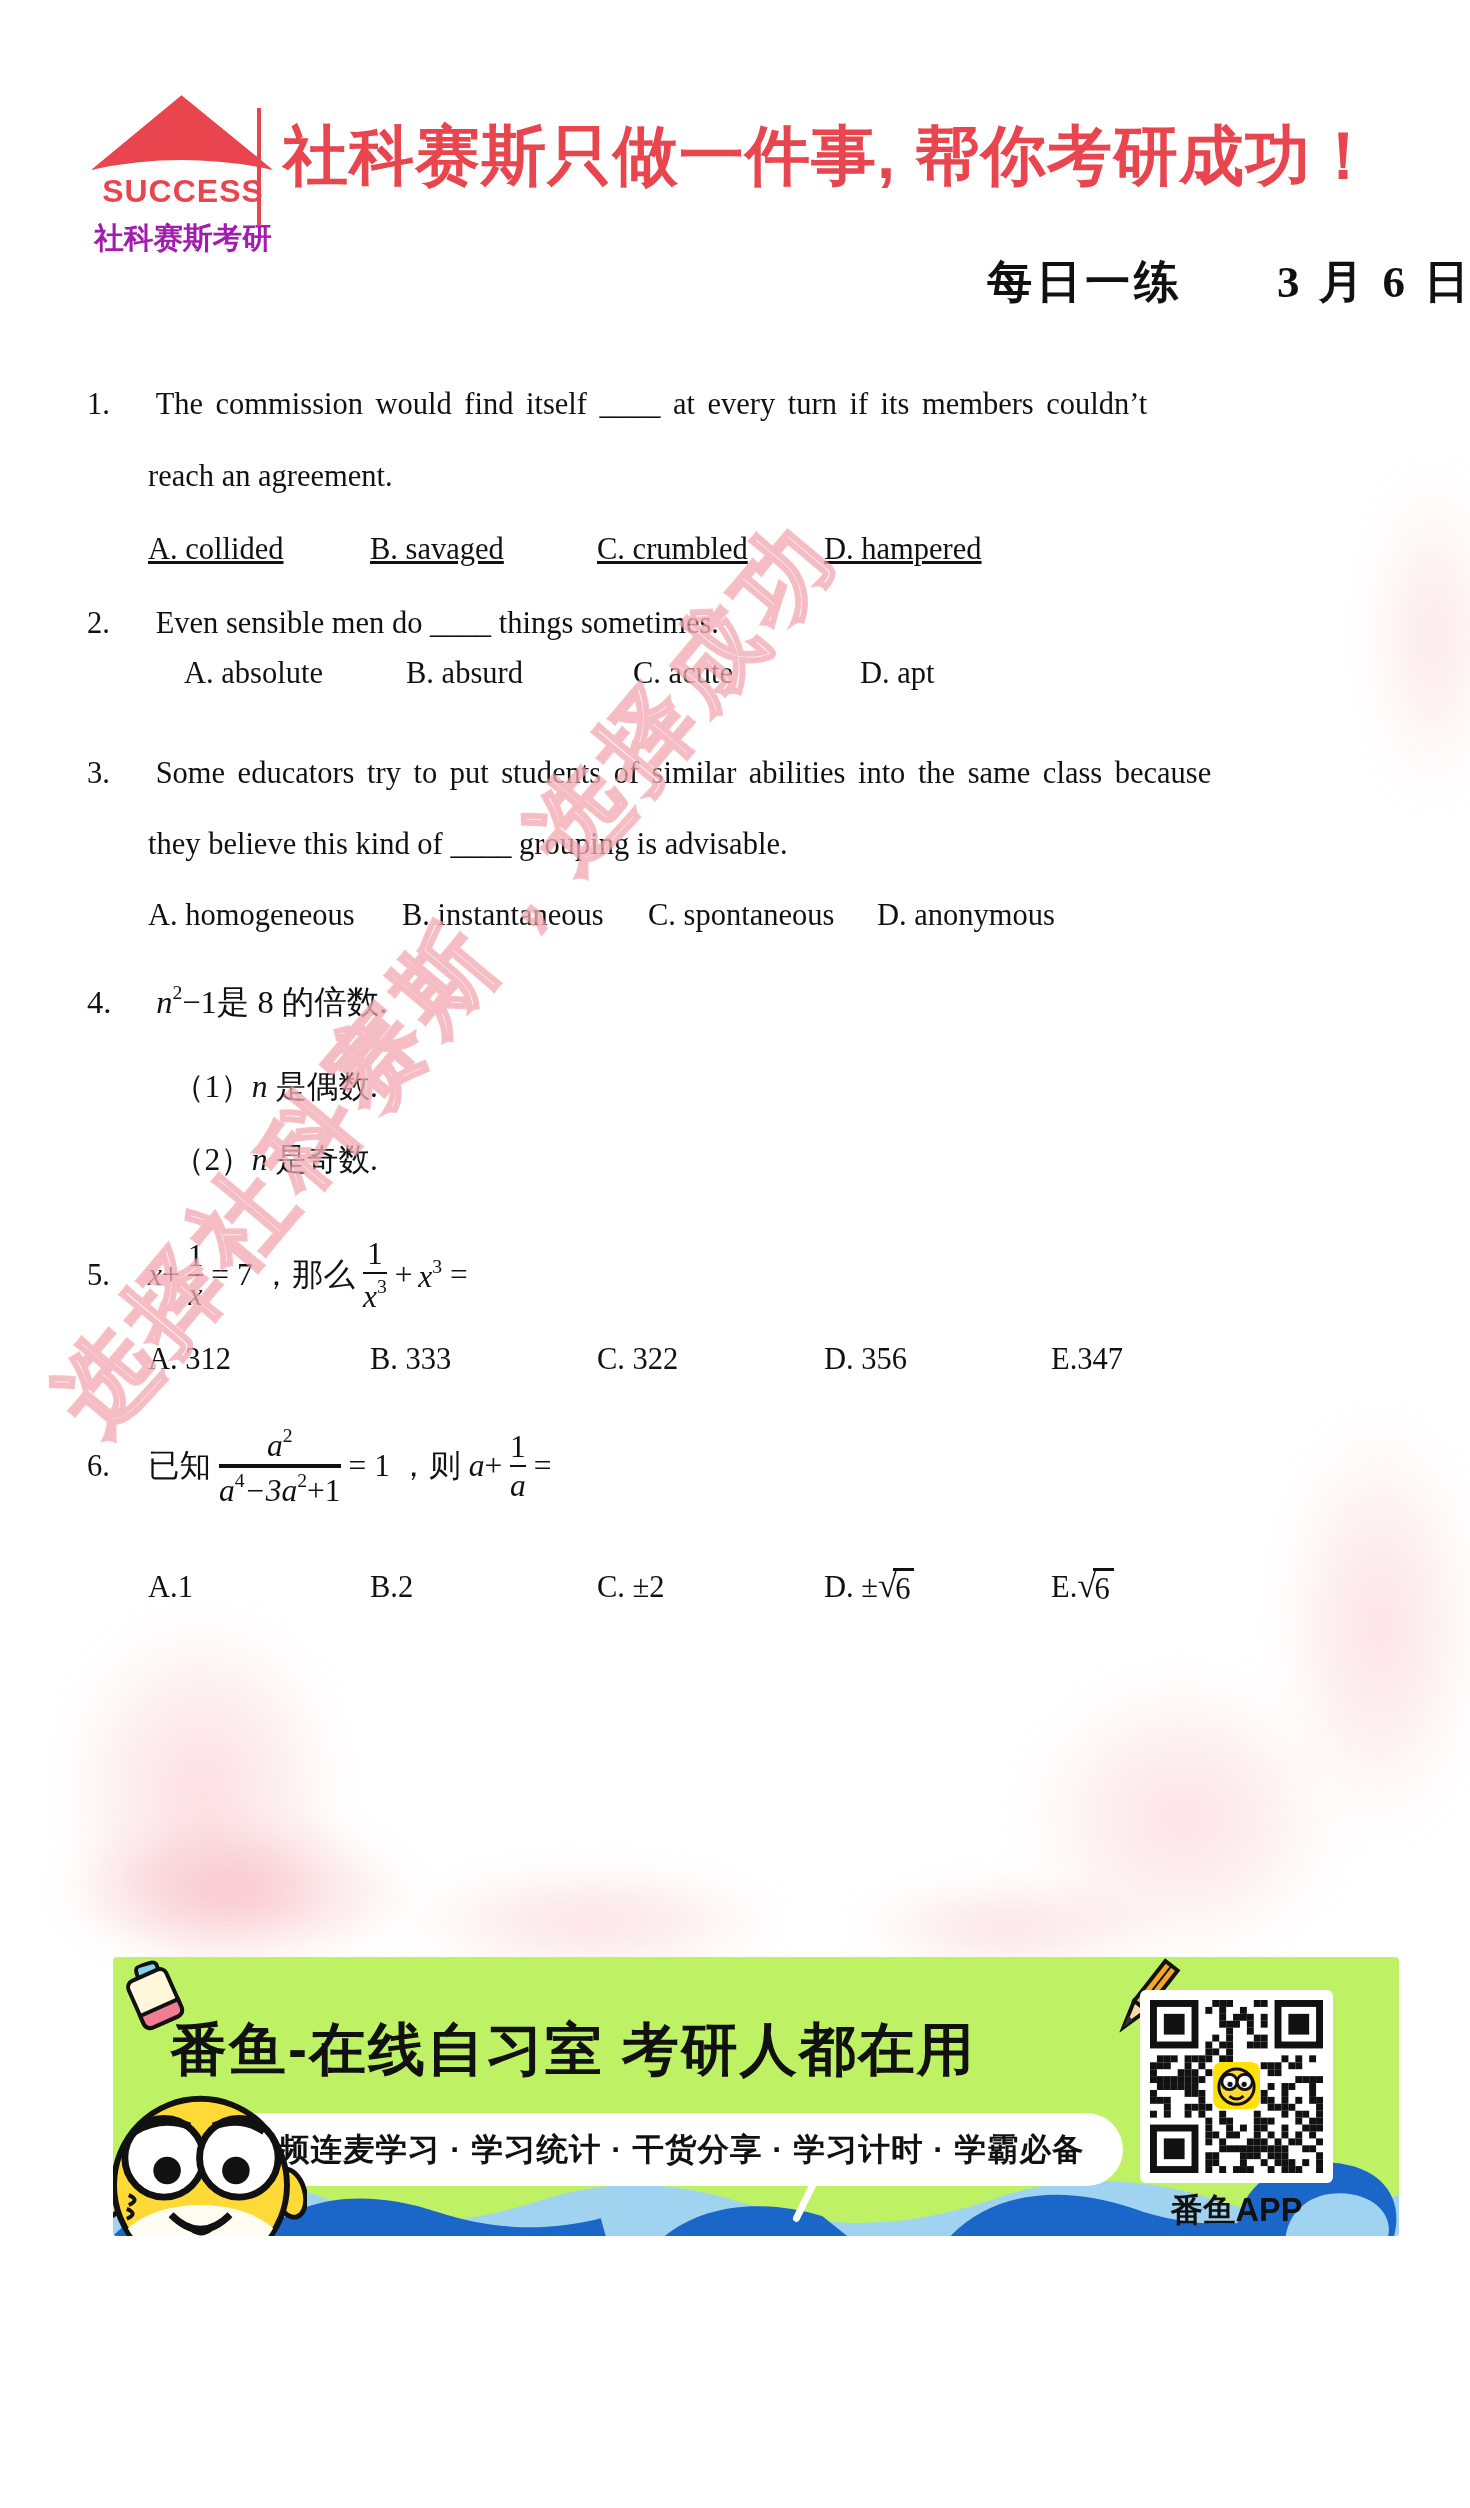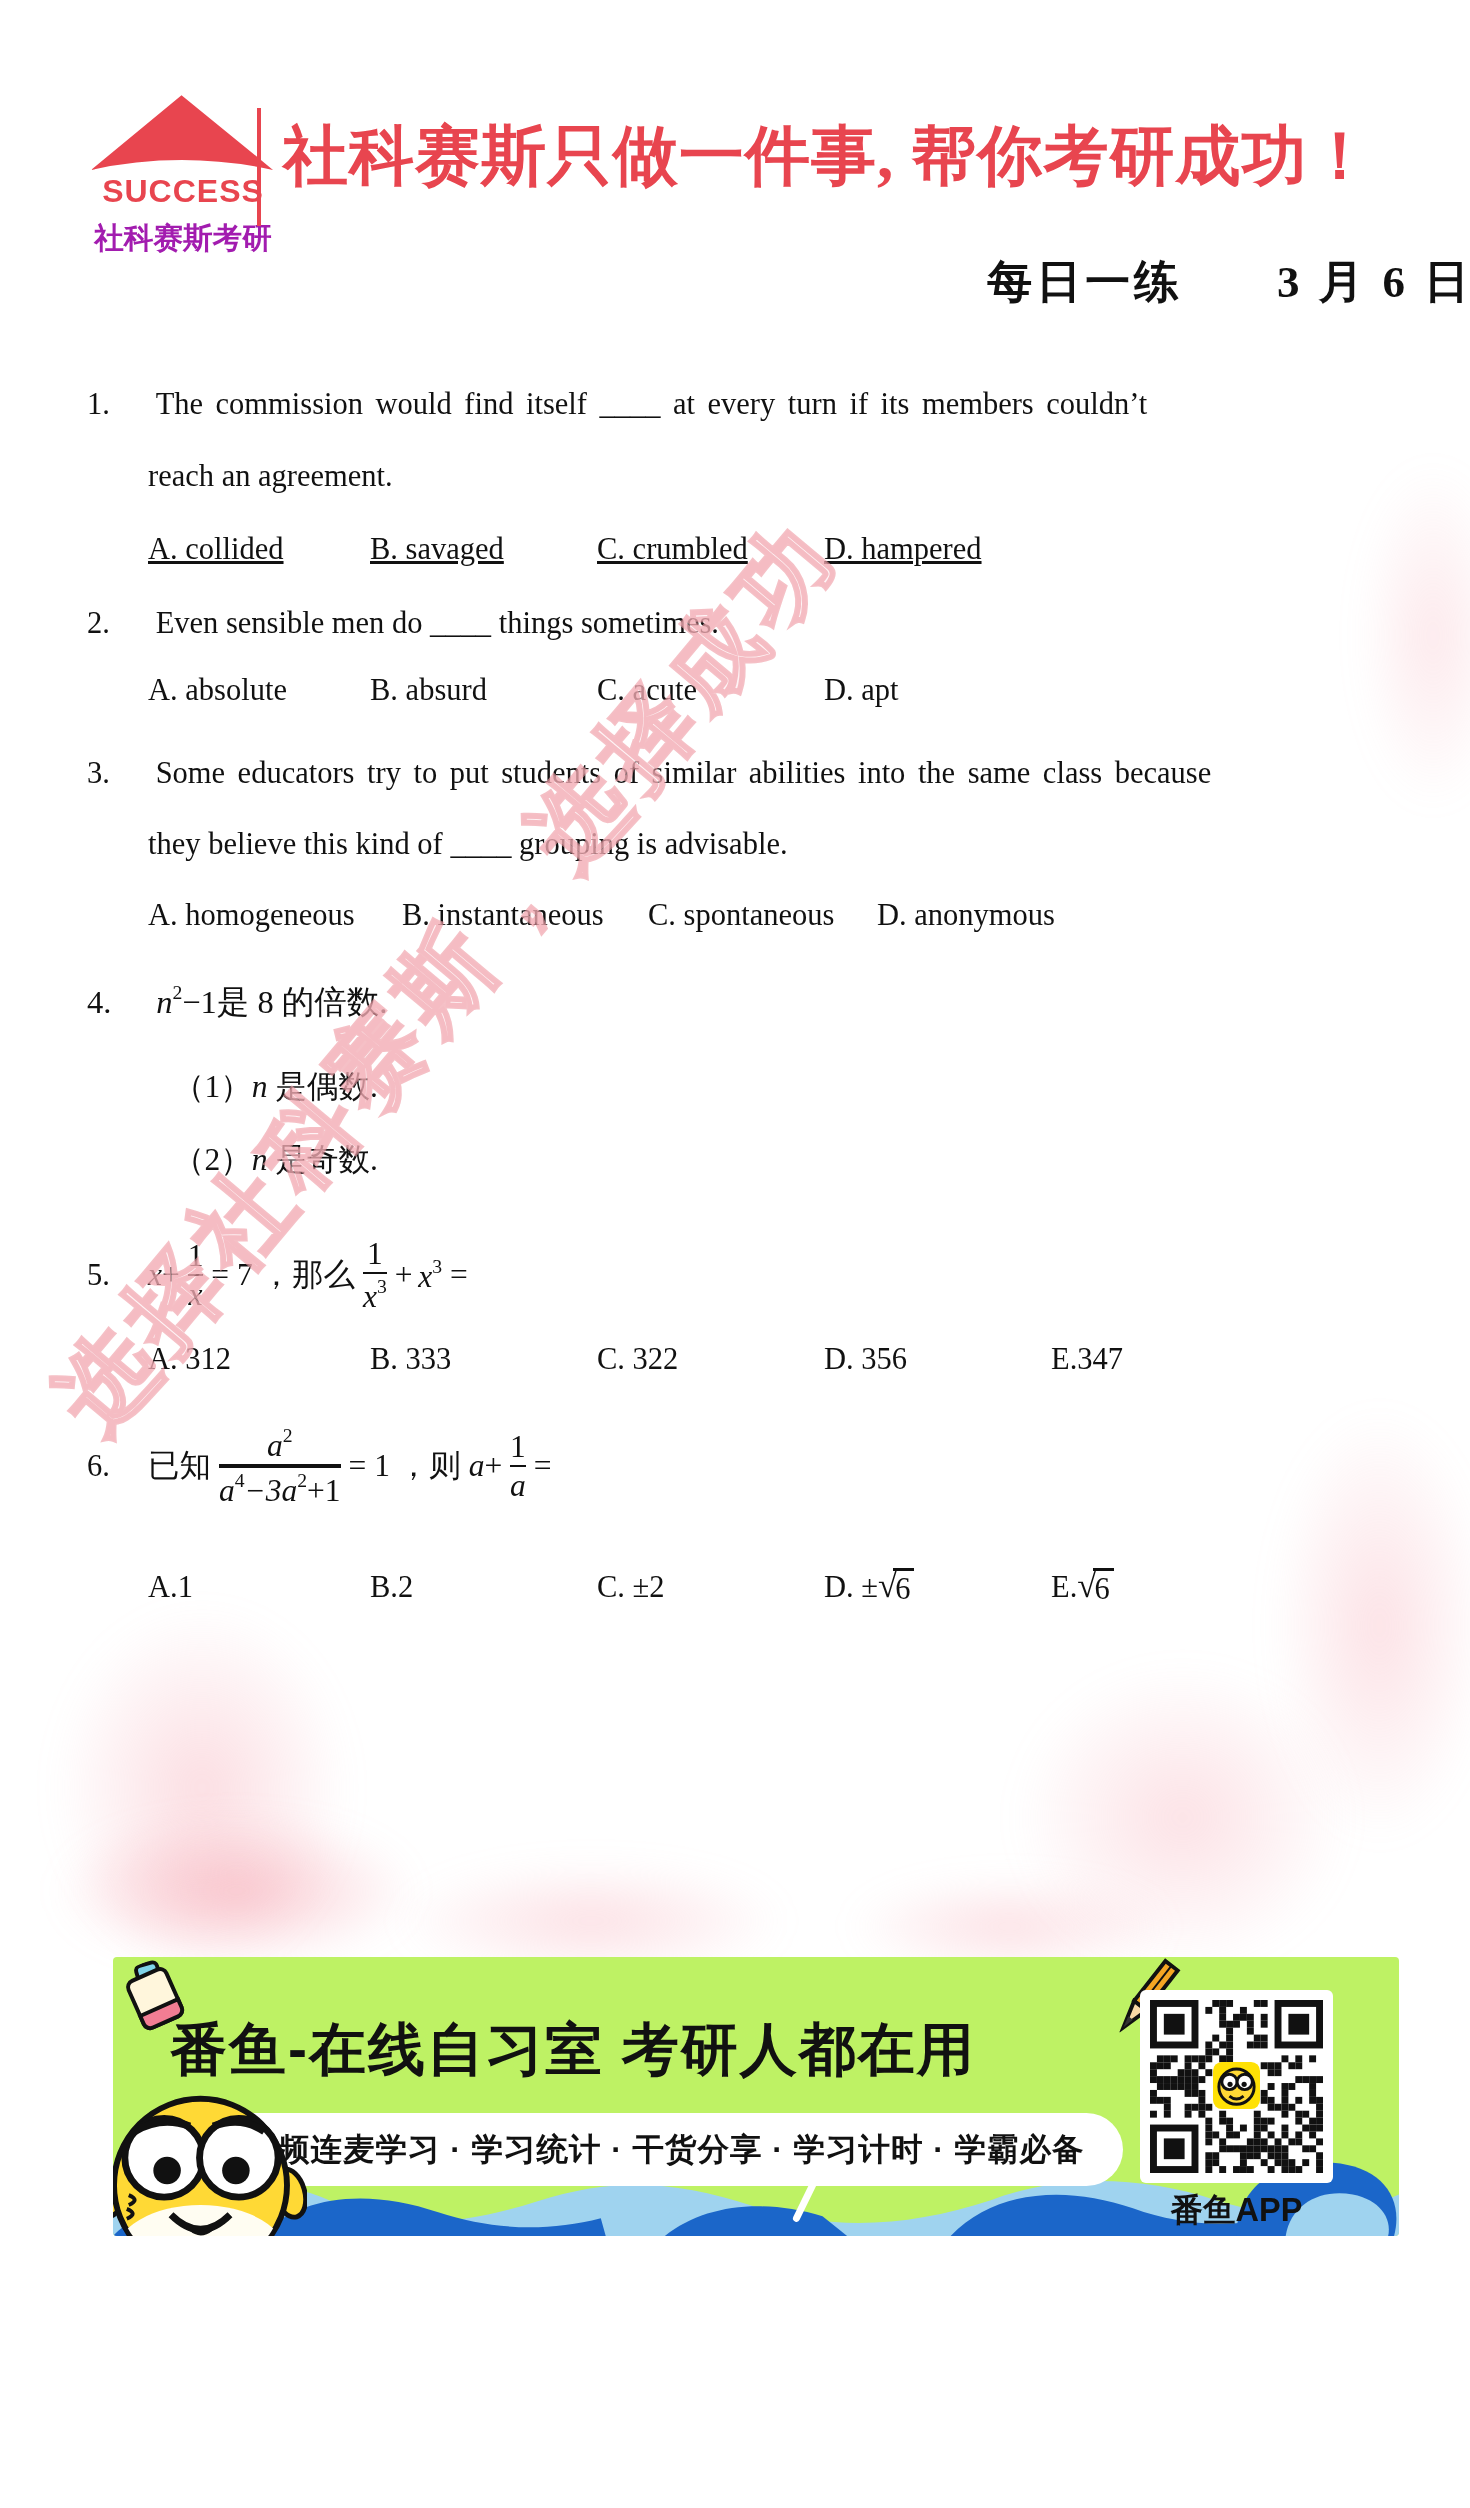--- a/index.html
+++ b/index.html
@@ -16,21 +16,21 @@
     font-weight:bold; font-size:32px; letter-spacing:1px; color:#E8454F;
   }
   .logo-sub {
     position:absolute; left:82px; top:218px; width:202px; text-align:center;
     font-family:Liberation Serif, serif;
     font-weight:bold; font-size:29.6px; color:#a21caf;
   }
   .logo-divider { position:absolute; left:257px; top:108px; width:3.9px; height:118px; background:#E8454F; }
   .slogan {
     position:absolute; left:283px; top:102px; width:1143px;
-    font-family:Liberation Serif, serif;
+    font-family:Liberation Sans, sans-serif;
     font-weight:800; font-size:65px; line-height:108px; letter-spacing:1px;
     color:#E8454F; white-space:nowrap;
   }
   
   .sheet-title {
     position:absolute; left:2px; top:252px; width:100%;
     display:flex; justify-content:flex-end; gap:94px;
     font-weight:bold; font-size:45px; letter-spacing:3.9px;
   }
   
@@ -142,21 +142,21 @@
     <span class="c0">A. collided</span>
     <span class="c1">B. savaged</span>
     <span class="c2">C. crumbled</span>
     <span class="c3">D. hampered</span>
   </div>
 
   <div class="q-row" style="top:605px;">
     <span class="q-num">2.</span>
     <span>Even sensible men do ____ things sometimes.</span>
   </div>
-  <div class="opts" style="top:673px;">
+  <div class="opts" style="top:656px;margin-left:36px;">
     <span class="c0">A. absolute</span>
     <span class="c1">B. absurd</span>
     <span class="c2">C. acute</span>
     <span class="c3">D. apt</span>
   </div>
 
   <div class="q-row" style="top:755px;">
     <span class="q-num">3.</span>
     <span class="justify1">Some educators try to put students of similar abilities into the same class because</span>
   </div>

